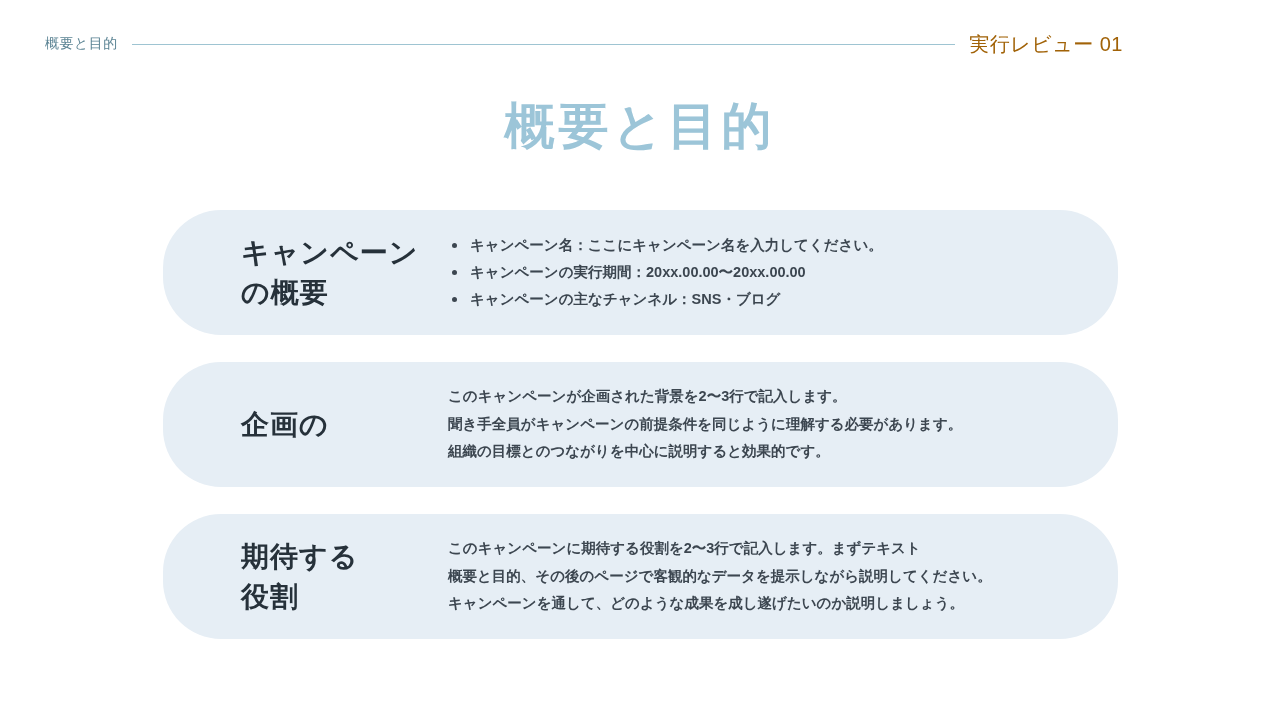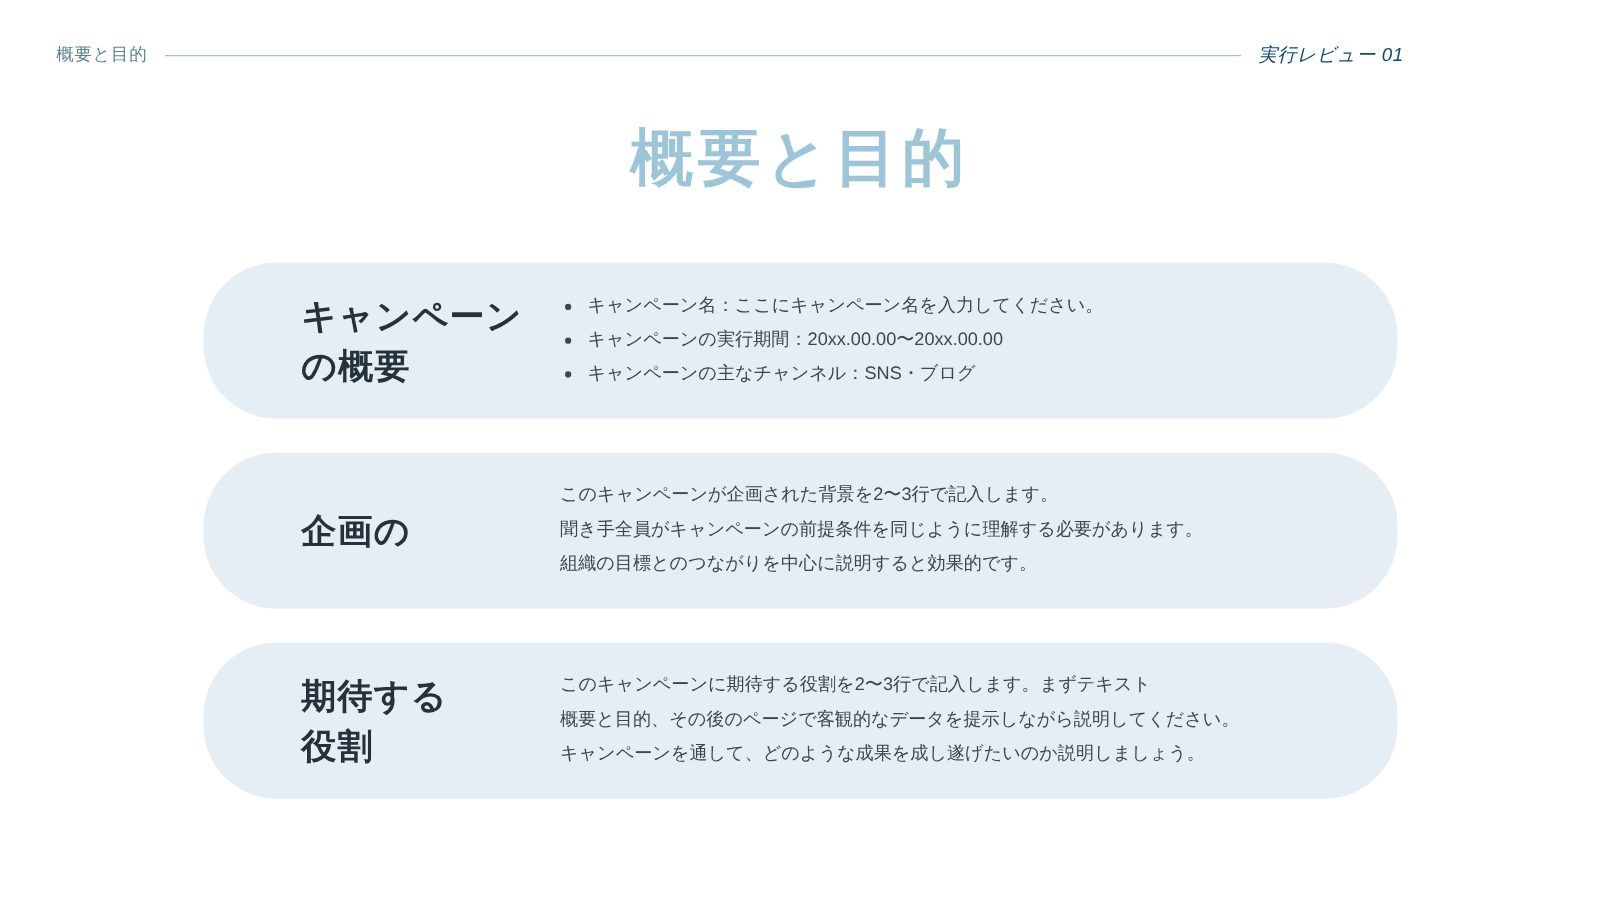--- a/index.html
+++ b/index.html
@@ -38,25 +38,24 @@
     color: #5c8494;
     letter-spacing: 0.5px;
     white-space: nowrap;
   }
   .header-rule {
     flex: 1 1 auto;
     height: 1px;
     background: #9ec4d2;
   }
   .header-right {
-    font-size: 15px;
-    color: #0c4a6e;
+    font-size: 20px;
+    color: #a16207;
     letter-spacing: 0.5px;
     white-space: nowrap;
-    font-style: italic;
   }
 
   
   .title {
     position: absolute;
     top: 93px;
     left: 0;
     width: 1280px;
     text-align: center;
     font-size: 50px;
@@ -93,20 +92,21 @@
     font-weight: bold;
     color: #26313a;
     line-height: 1.42;
     letter-spacing: 1px;
   }
   .card-body {
     flex: 1 1 auto;
     font-size: 14.5px;
     color: #3c4650;
     line-height: 1.92;
+    font-weight: bold;
   }
   ul.bullets {
     margin: 0;
     padding: 0 0 0 18px;
     list-style: none;
   }
   ul.bullets li {
     position: relative;
     padding-left: 4px;
     line-height: 1.86;

